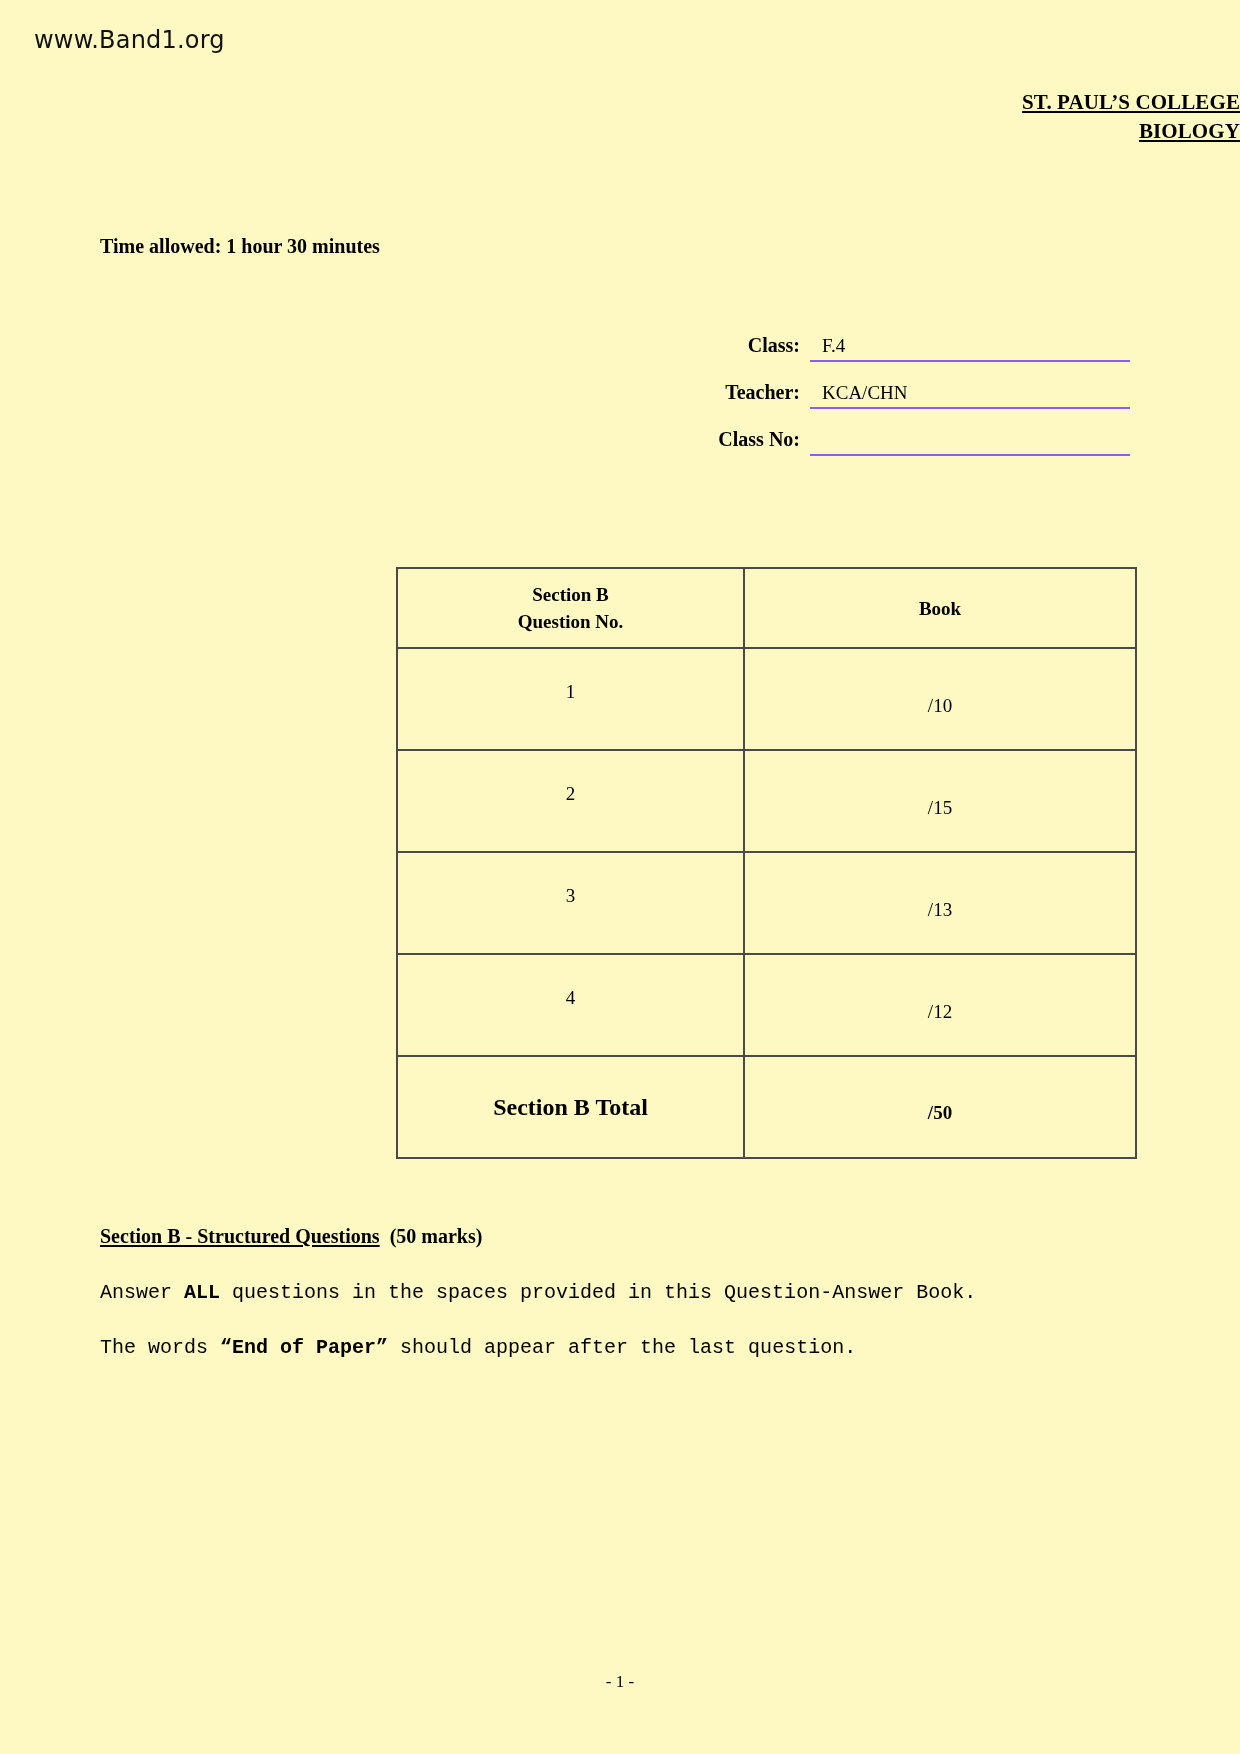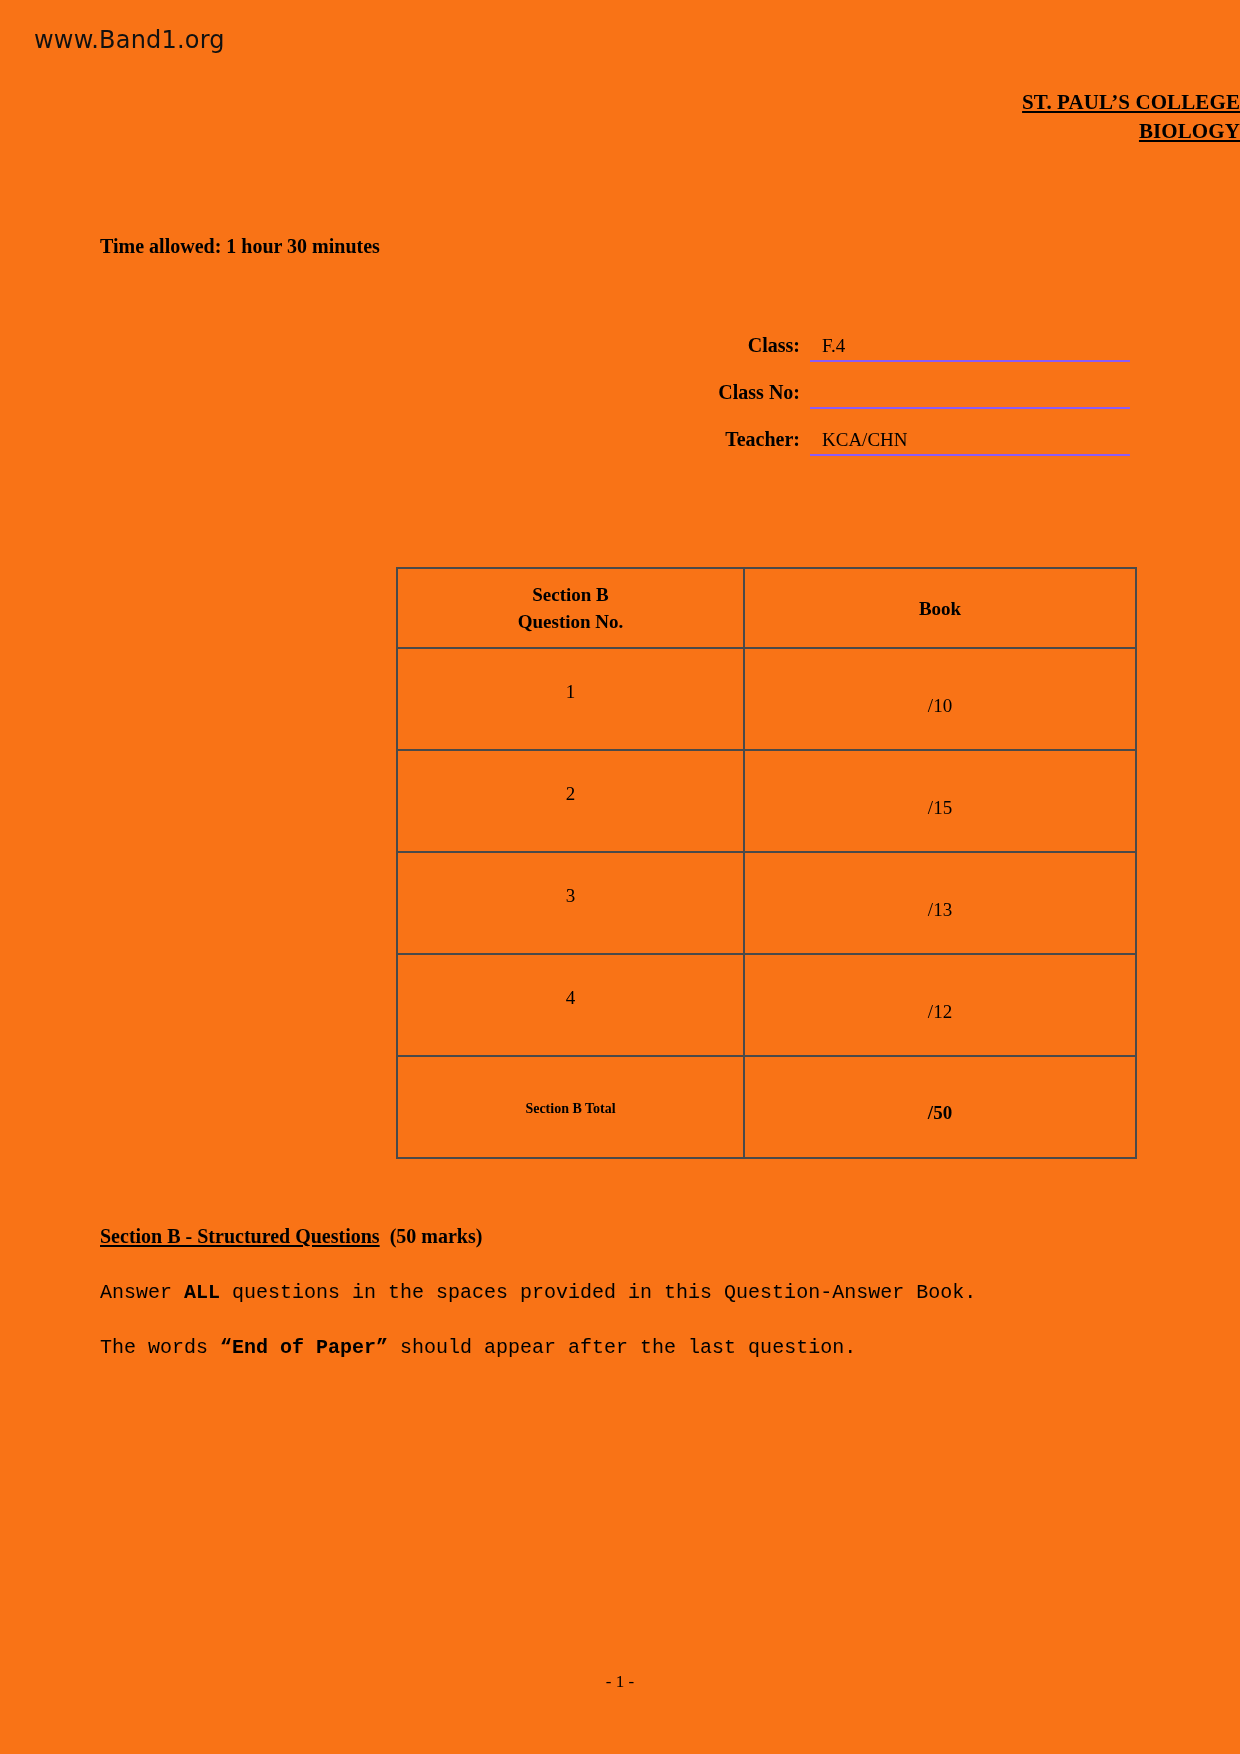--- a/index.html
+++ b/index.html
@@ -9,21 +9,21 @@
     background: #ffffff;
   }
   body {
     font-family: "Liberation Serif", "DejaVu Serif", serif;
     color: #000000;
   }
   .page {
     position: relative;
     width: 1240px;
     height: 1754px;
-    background: #f97316;
+    background: #fef9c3;
     overflow: hidden;
   }
 
   
   .site-url {
     position: absolute;
     left: 34px;
     top: 26px;
     font-family: "DejaVu Sans", "Liberation Sans", sans-serif;
     font-size: 24px;
@@ -133,21 +133,21 @@
   .mval {
     display: block;
     position: relative;
     top: 7px;
   }
   .total-row td {
     height: 84px;
   }
   .total-label {
     font-weight: bold;
-    font-size: 14px;
+    font-size: 24px;
   }
   .total-value {
     font-weight: bold;
     font-size: 19px;
     display: block;
     position: relative;
     top: 6px;
   }
 
   
@@ -198,26 +198,26 @@
   </div>
 
   <div class="time-allowed">Time allowed: 1 hour 30 minutes</div>
 
   <div class="fields">
     <div class="field-row">
       <div class="field-label">Class:</div>
       <div class="field-value">F.4</div>
     </div>
     <div class="field-row">
+      <div class="field-label">Teacher:</div>
+      <div class="field-value">KCA/CHN</div>
+    </div>
+    <div class="field-row">
       <div class="field-label">Class No:</div>
       <div class="field-value"></div>
-    </div>
-    <div class="field-row">
-      <div class="field-label">Teacher:</div>
-      <div class="field-value">KCA/CHN</div>
     </div>
   </div>
 
   <table class="marks-table">
     <thead>
       <tr>
         <td class="col-q">
           <div>Section B</div>
           <div>Question  No.</div>
         </td>

